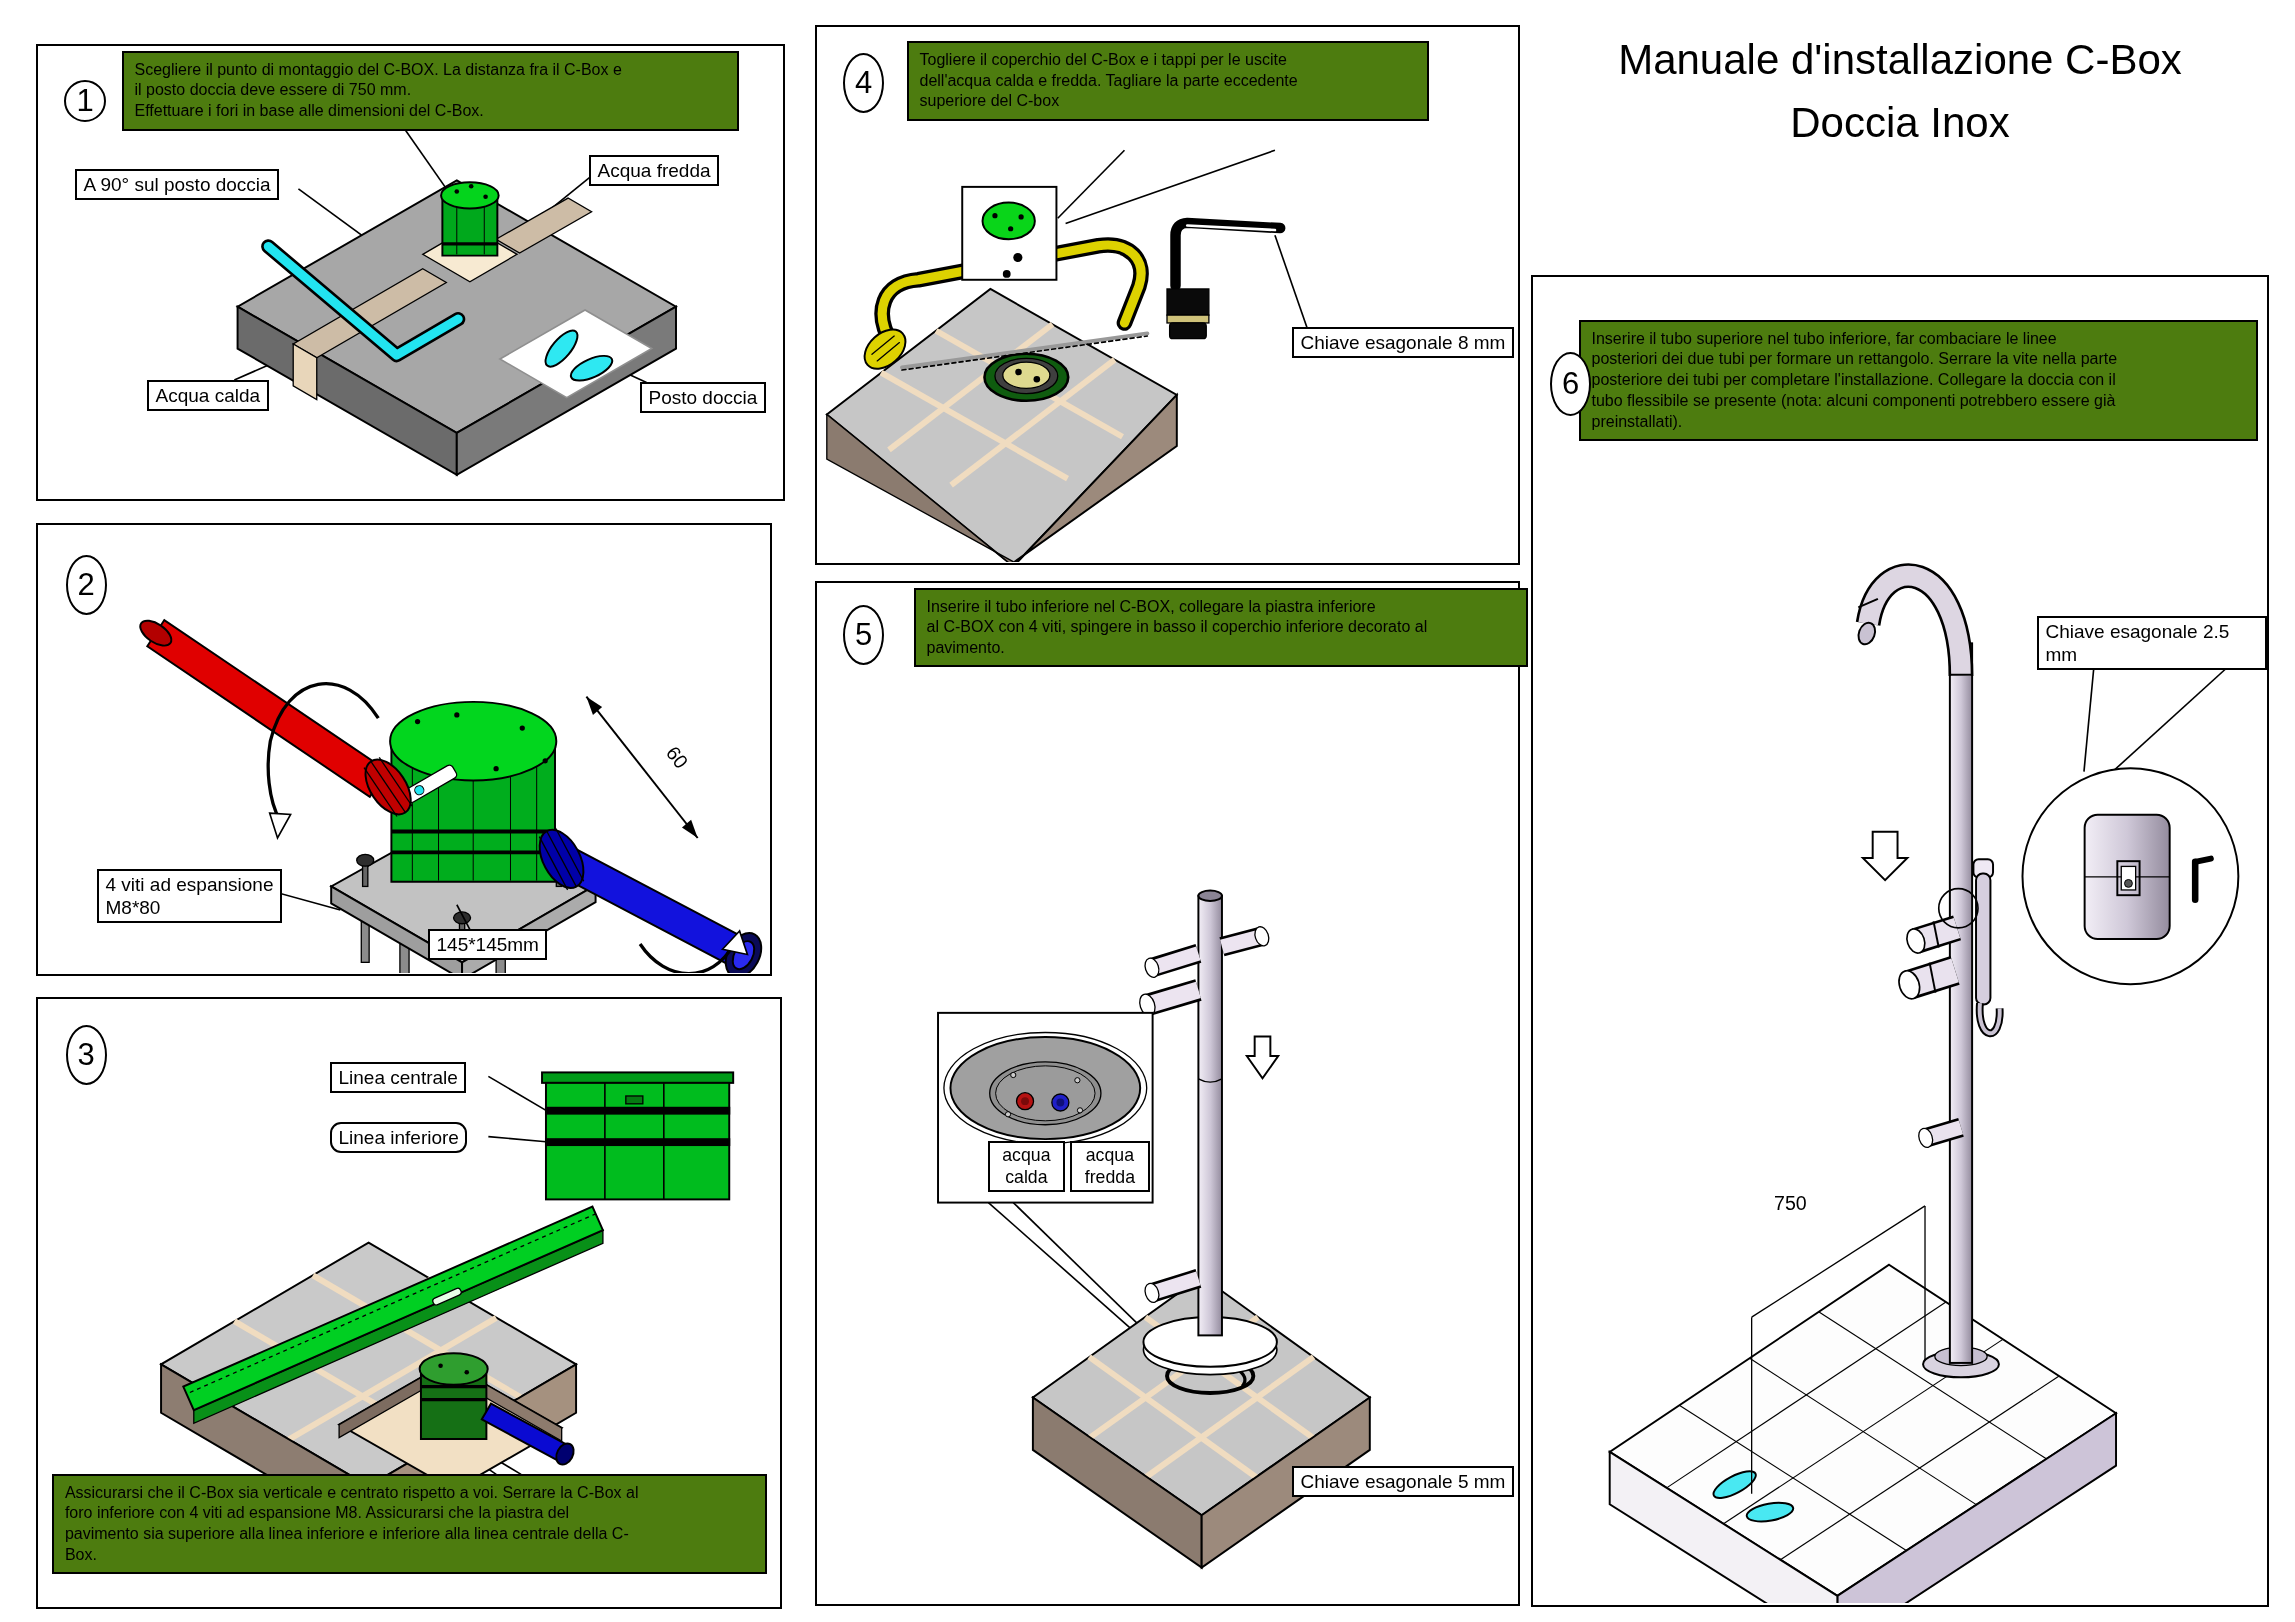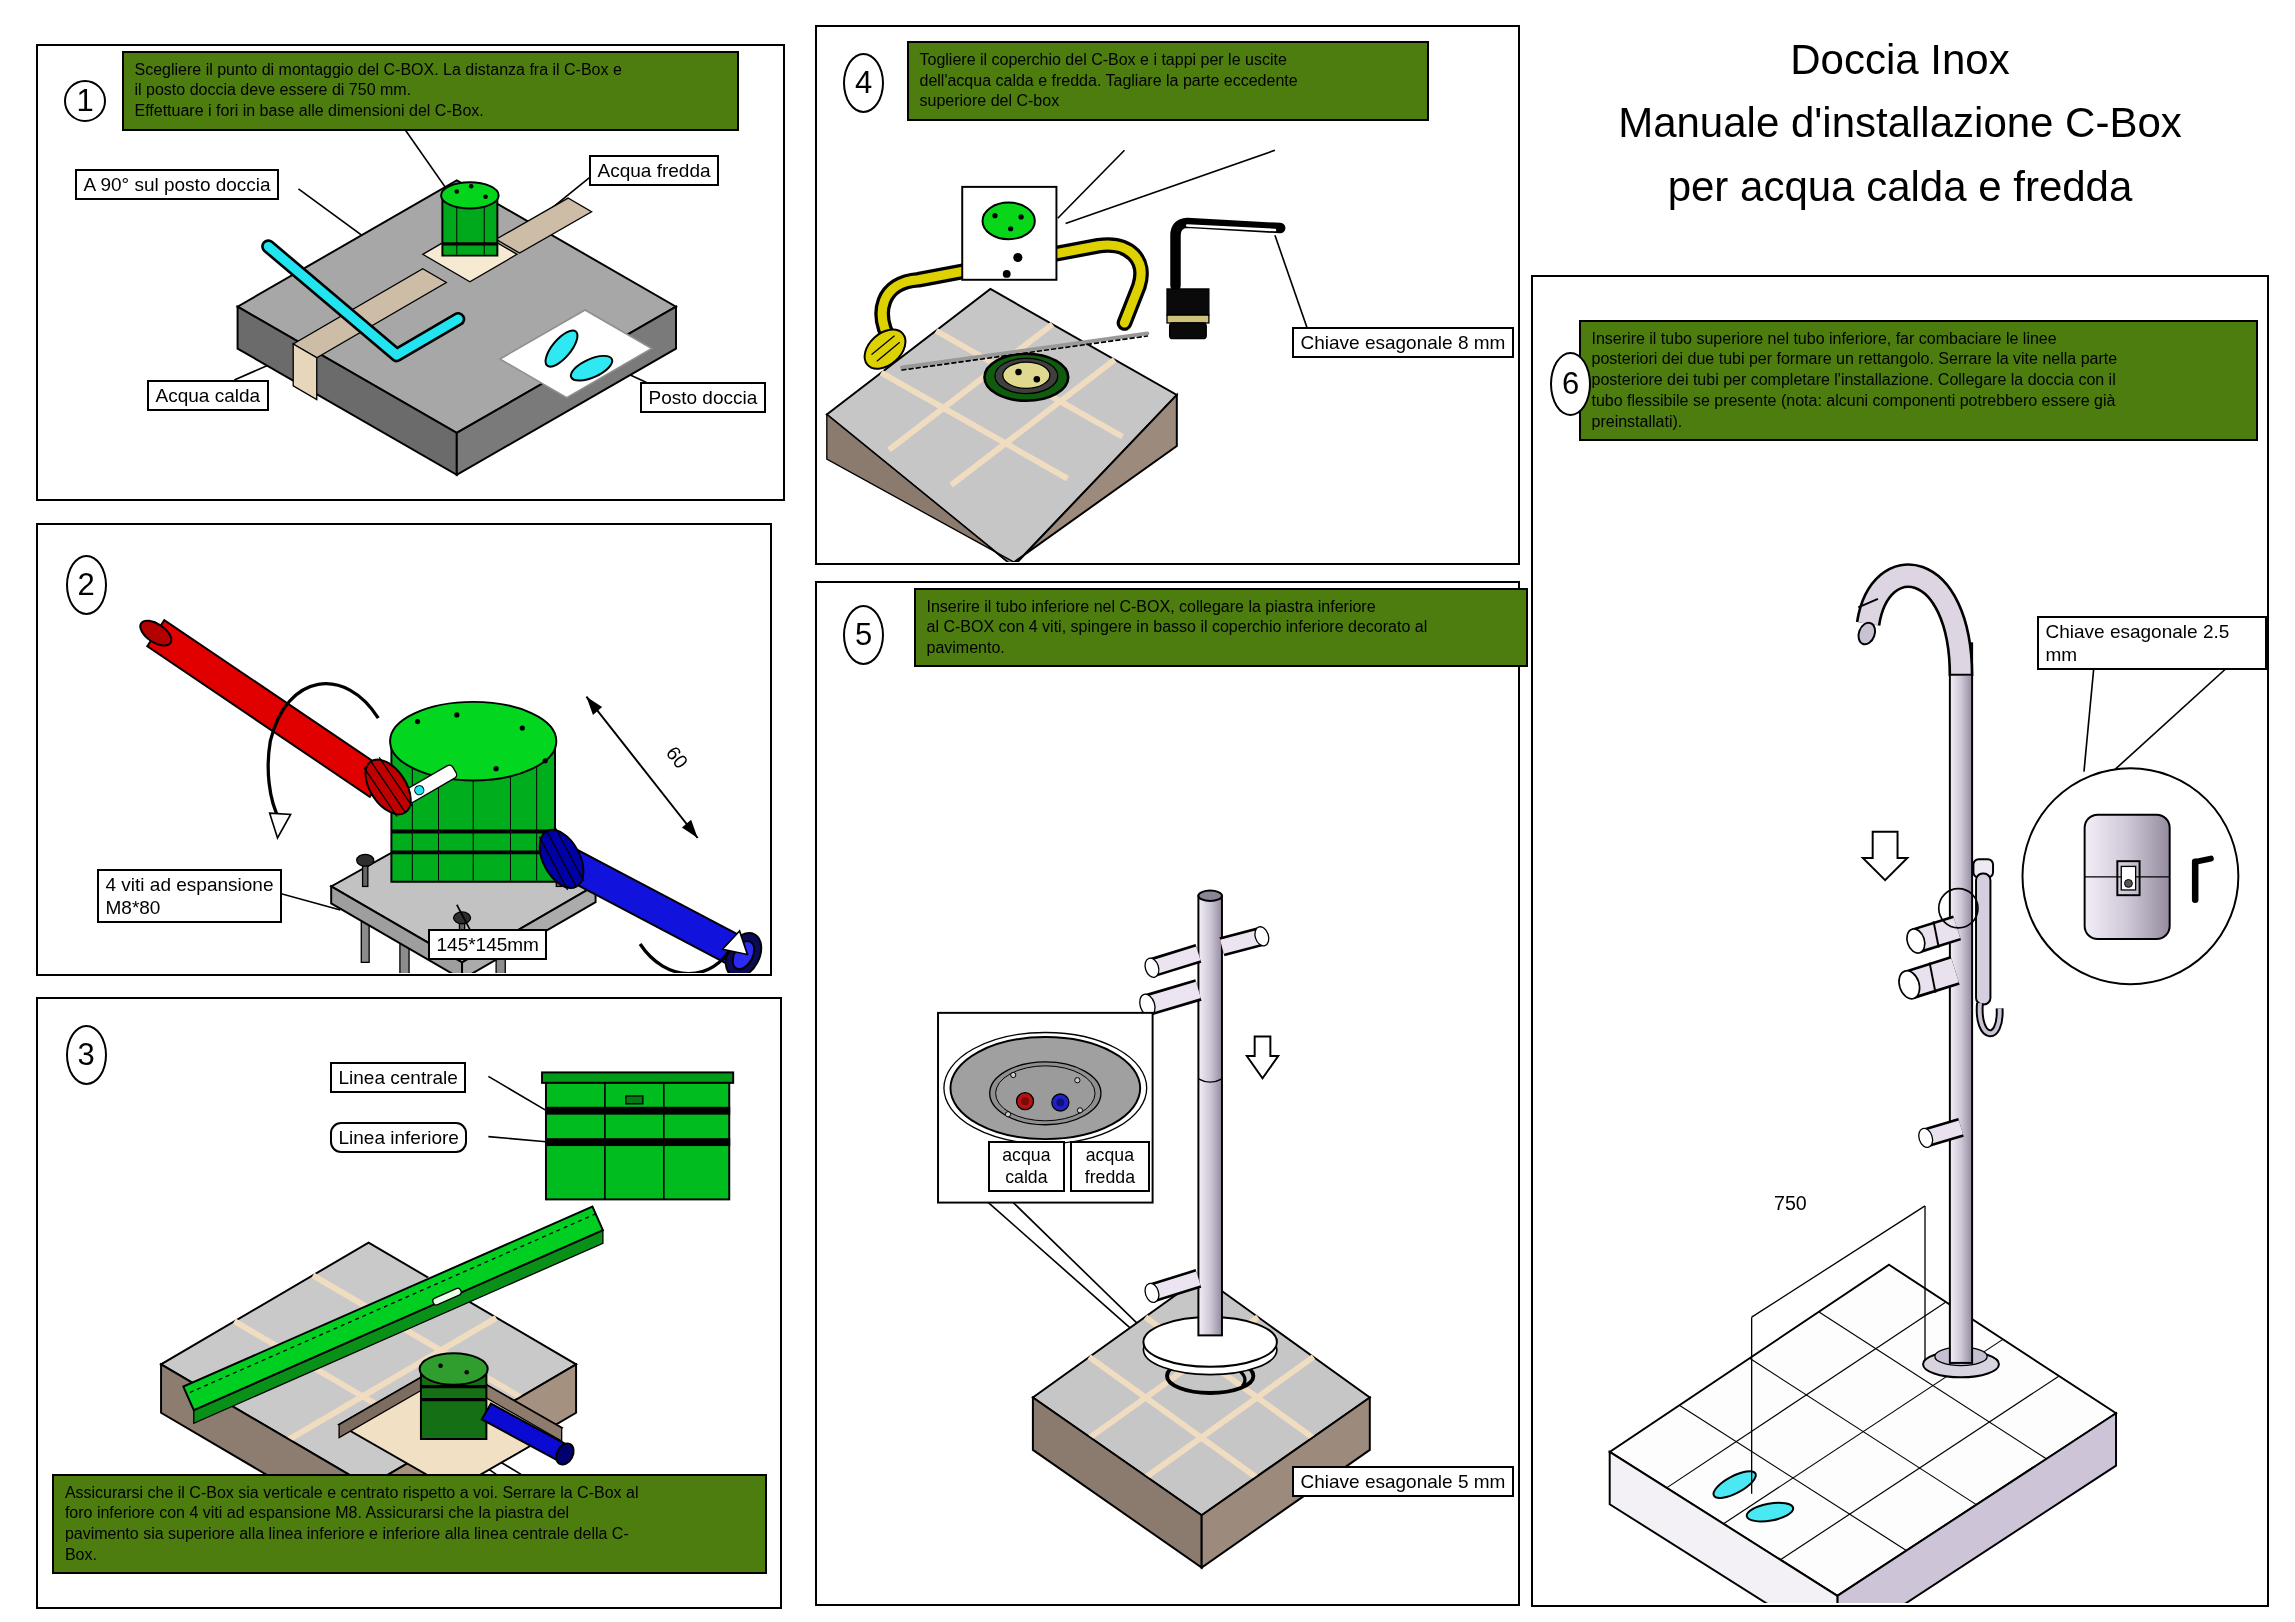--- a/index.html
+++ b/index.html
@@ -18,23 +18,22 @@
   .illus{position:absolute;left:0;top:0;z-index:1;}
   #title-block{position:absolute;left:1531px;top:27.5px;width:738px;text-align:center;
                font-size:42px;line-height:1.52;z-index:4;}
 </style>
 </head>
 <body>
 
 <div id="sheet">
 
   <div id="title-block">
+    <div>Manuale d'installazione C-Box</div>
     <div>Doccia Inox</div>
-    <div>Manuale d'installazione C-Box</div>
-    <div>per acqua calda e fredda</div>
   </div>
 
   <div class="panel" style="left:36px;top:44px;width:749px;height:457px;">
     <svg class="illus" width="744" height="452" viewBox="0 0 1137 690">
 
       <g stroke="#000" stroke-width="2.5">
         <line x1="560" y1="126" x2="648" y2="252"></line>
         <line x1="398" y1="218" x2="562" y2="338"></line>
         <line x1="846" y1="198" x2="772" y2="258"></line>
         <line x1="300" y1="510" x2="410" y2="462"></line>

